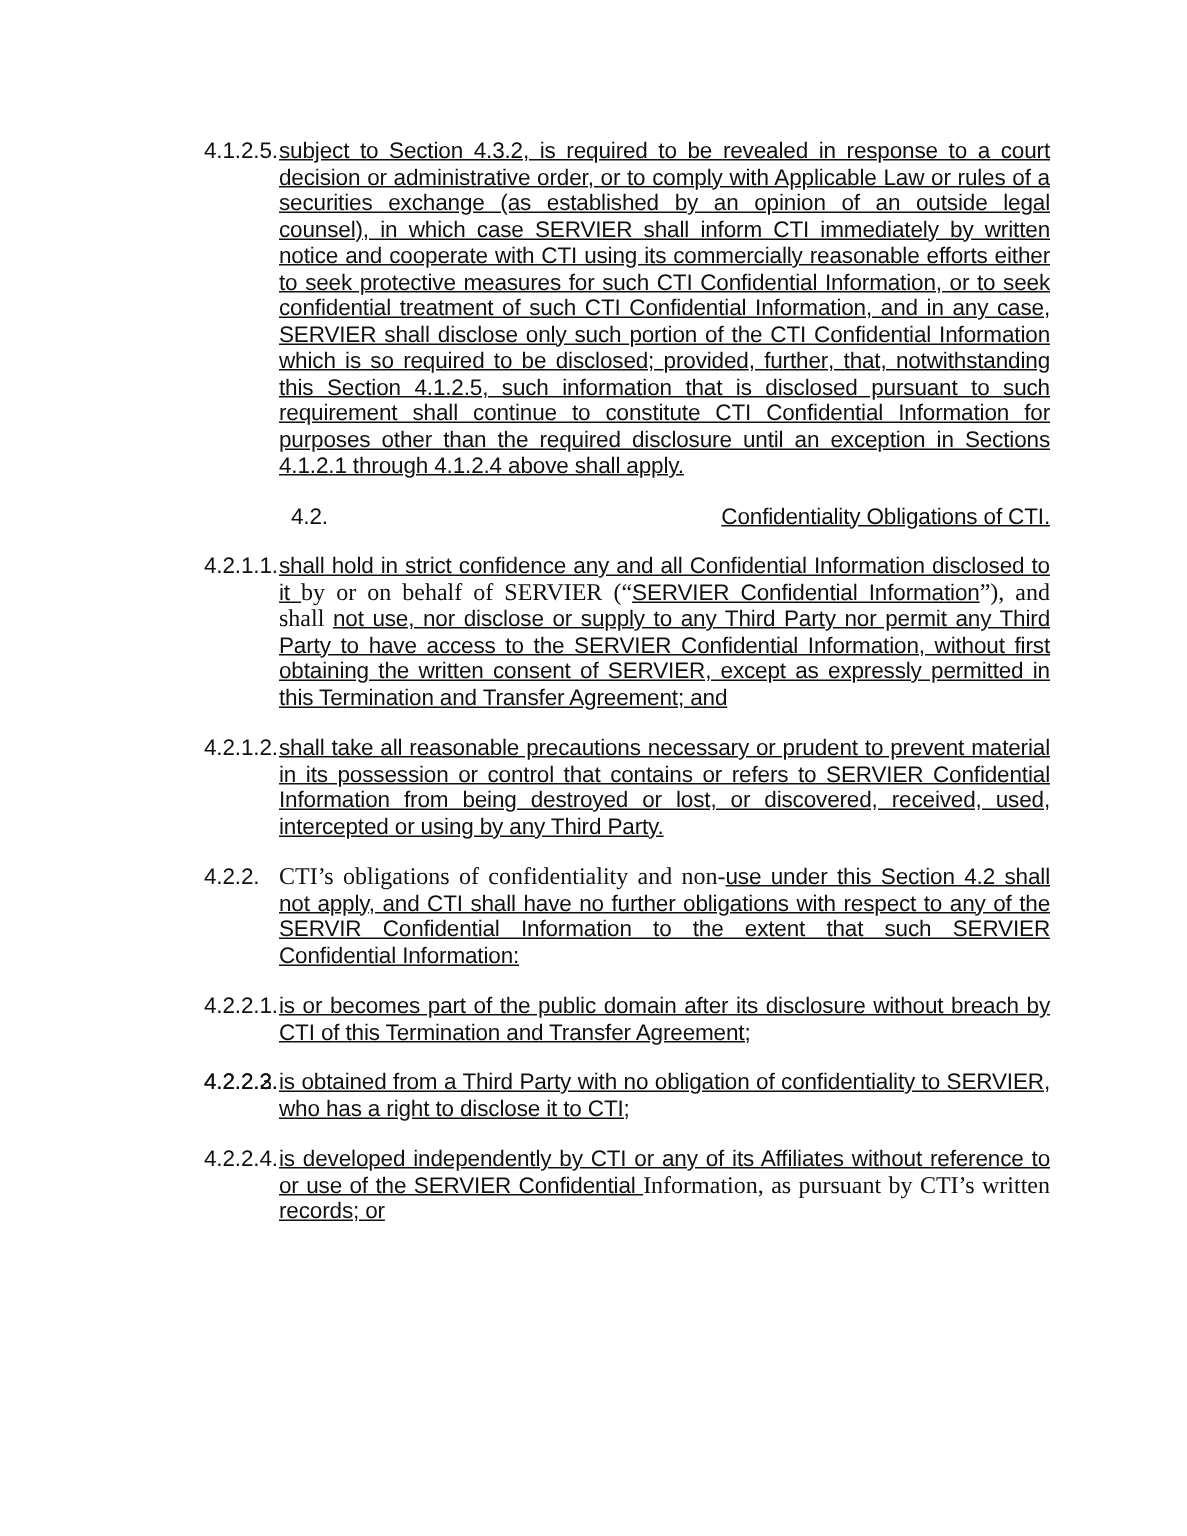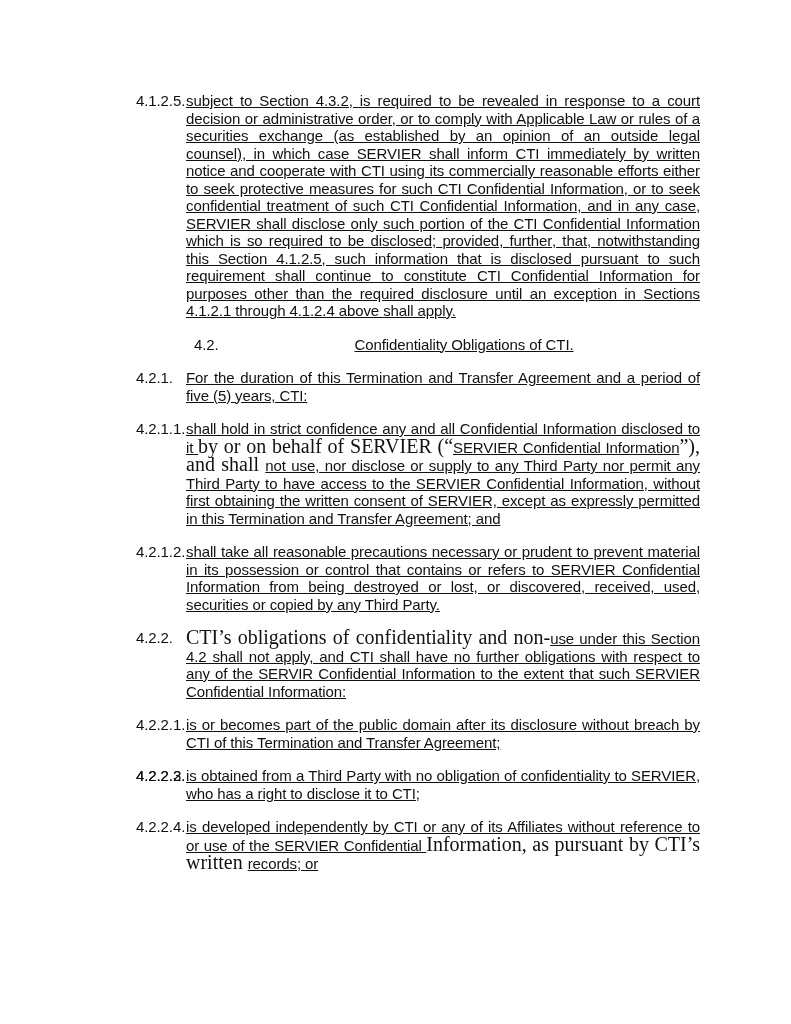--- a/index.html
+++ b/index.html
@@ -33,49 +33,48 @@
     text-align: justify;
   }
   .para .num {
     position: absolute;
     left: 0;
     top: 0;
     white-space: nowrap;
   }
   .para.heading {
     padding-left: 92px;
-    text-align: center;
+    text-align: right;
     margin-top: 4px;
   }
   .para.heading .num {
     left: 58px;
   }
   .run-sans {
     font-family: "Liberation Sans", "DejaVu Sans", sans-serif;
     text-decoration: underline;
   }
   .run-sans-u {
     font-family: Liberation Sans, sans-serif;
     text-decoration: underline;
   }
   .run-serif {
     font-family: "Liberation Serif", "DejaVu Serif", serif;
-    font-size: 20px;
+    font-size: 16px;
     letter-spacing: 0;
   }
 </style>
 </head>
 <body>
 
 <div class="page">
   <div class="doc-body">
       <div class="para clause"><span class="num">4.1.2.5.</span><span class="body"><span class="run-sans">subject to Section 4.3.2, is required to be revealed in response to a court decision or administrative order, or to comply with Applicable Law or rules of a securities exchange (as established by an opinion of an outside legal counsel), in which case SERVIER shall inform CTI immediately by written notice and cooperate with CTI using its commercially reasonable efforts either to seek protective measures for such CTI Confidential Information, or to seek confidential treatment of such CTI Confidential Information, and in any case, SERVIER shall disclose only such portion of the CTI Confidential Information which is so required to be disclosed; </span><span class="run-sans-u">provided</span><span class="run-sans">, </span><span class="run-sans-u">further</span><span class="run-sans">, that, notwithstanding this Section 4.1.2.5, such information that is disclosed pursuant to such requirement shall continue to constitute CTI Confidential Information for purposes other than the required disclosure until an exception in Sections 4.1.2.1 through 4.1.2.4 above shall apply.</span></span></div>
       <div class="para heading"><span class="num">4.2.</span><span class="body"><span class="run-sans">Confidentiality Obligations of CTI.</span></span></div>
-      <div class="para clause"><span class="num">4.2.1.</span><span class="body"><span class="run-sans">For the duration of this Termination and Transfer Agreement and a period of five (5) years, CTI:</span></span></div>
       <div class="para clause"><span class="num">4.2.1.1.</span><span class="body"><span class="run-sans">shall hold in strict confidence any and all Confidential Information disclosed to it </span><span class="run-serif">by or on behalf of SERVIER (“</span><span class="run-sans">SERVIER Confidential Information</span><span class="run-serif">”), and shall </span><span class="run-sans">not use, nor disclose or supply to any Third Party nor permit any Third Party to have access to the SERVIER Confidential Information, without first obtaining the written consent of SERVIER, except as expressly permitted in this Termination and Transfer Agreement; and</span></span></div>
-      <div class="para clause"><span class="num">4.2.1.2.</span><span class="body"><span class="run-sans">shall take all reasonable precautions necessary or prudent to prevent material in its possession or control that contains or refers to SERVIER Confidential Information from being destroyed or lost, or discovered, received, used, securities or copied by any Third Party.</span></span></div>
+      <div class="para clause"><span class="num">4.2.1.2.</span><span class="body"><span class="run-sans">shall take all reasonable precautions necessary or prudent to prevent material in its possession or control that contains or refers to SERVIER Confidential Information from being destroyed or lost, or discovered, received, used, intercepted or using by any Third Party.</span></span></div>
       <div class="para clause"><span class="num">4.2.2.</span><span class="body"><span class="run-serif">CTI’s obligations of confidentiality and non-</span><span class="run-sans">use under this Section 4.2 shall not apply, and CTI shall have no further obligations with respect to any of the SERVIR Confidential Information to the extent that such SERVIER Confidential Information:</span></span></div>
       <div class="para clause"><span class="num">4.2.2.1.</span><span class="body"><span class="run-sans">is or becomes part of the public domain after its disclosure without breach by CTI of this Termination and Transfer Agreement;</span></span></div>
       <div class="para clause"><span class="num">4.2.2.2.</span></div>
       <div class="para clause"><span class="num">4.2.2.3.</span><span class="body"><span class="run-sans">is obtained from a Third Party with no obligation of confidentiality to SERVIER, who has a right to disclose it to CTI;</span></span></div>
       <div class="para clause"><span class="num">4.2.2.4.</span><span class="body"><span class="run-sans">is developed independently by CTI or any of its Affiliates without reference to or use of the SERVIER Confidential </span><span class="run-serif">Information, as pursuant by CTI’s written </span><span class="run-sans">records; or</span></span></div>
     </div>
 </div>
 
 </body></html>

